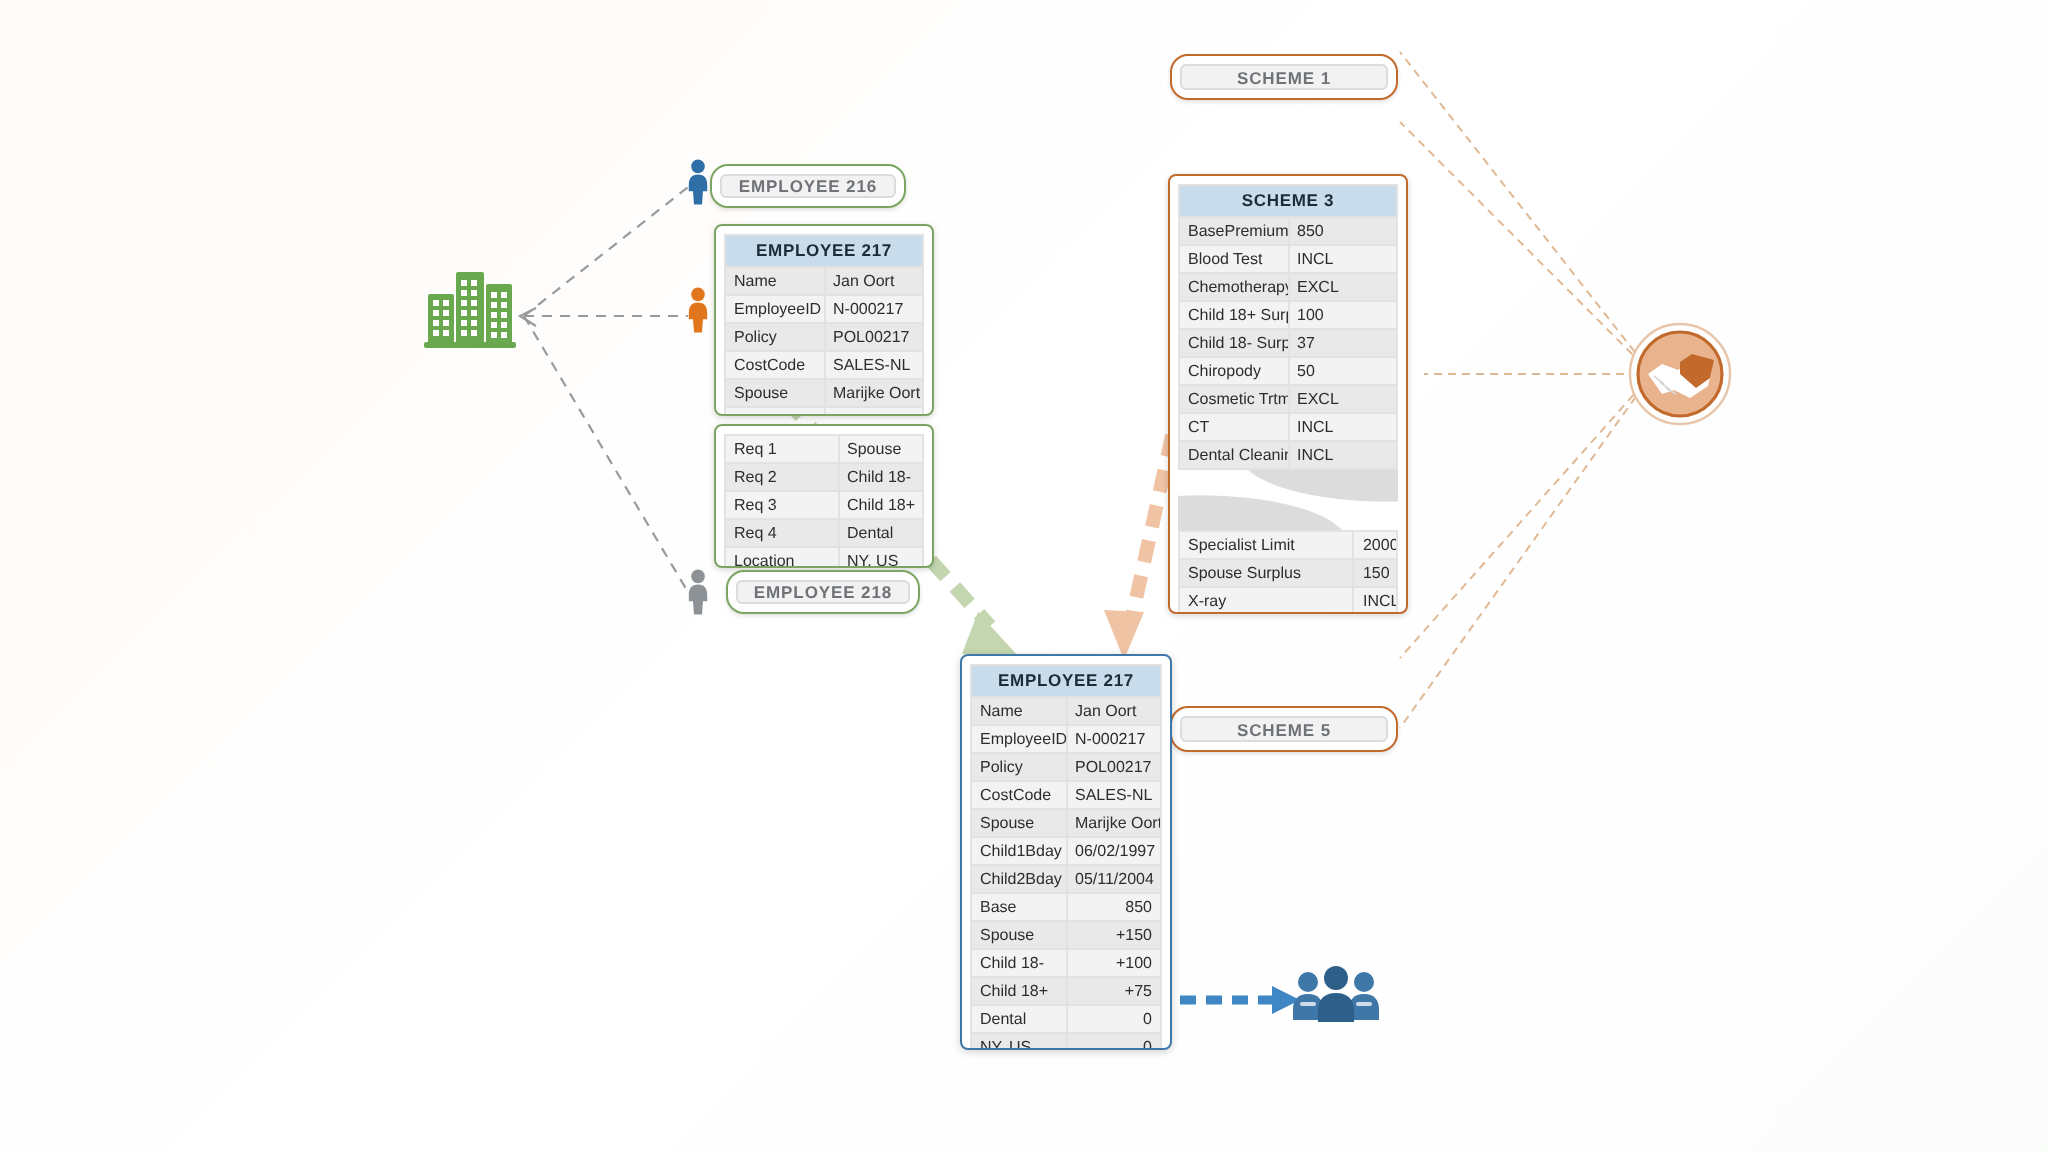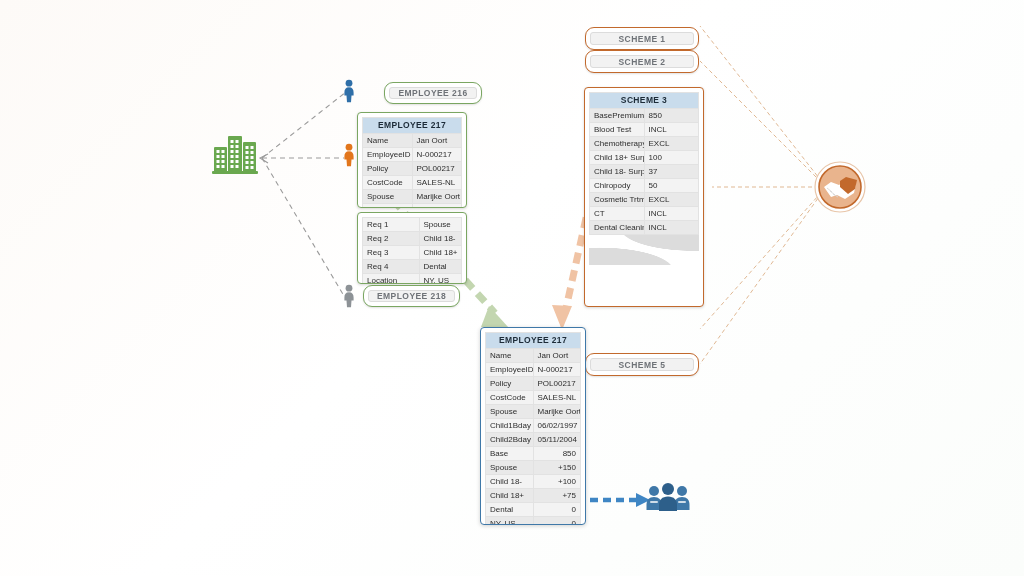--- a/index.html
+++ b/index.html
@@ -187,21 +187,21 @@
       <path d="M8 8.2c-3.2 0-4.6 2-4.6 5.2v3.2h2.1l.5 6.6h4l.5-6.6h2.1v-3.2C12.6 10.2 11.2 8.2 8 8.2z" fill="#e2761c"></path>
     </svg>
   </div>
   <div class="icon" style="left:341px; top:284px;">
     <svg width="16" height="24" viewBox="0 0 16 24">
       <circle cx="8" cy="4.2" r="3.4" fill="#8d9296"></circle>
       <path d="M8 8.2c-3.2 0-4.6 2-4.6 5.2v3.2h2.1l.5 6.6h4l.5-6.6h2.1v-3.2C12.6 10.2 11.2 8.2 8 8.2z" fill="#8d9296"></path>
     </svg>
   </div>
 
-  <div class="pill green" style="left:384px; top:82px; width:98px; height:22px;">
+  <div class="pill green" style="left:355px; top:82px; width:98px; height:22px;">
     <div class="pill-inner">EMPLOYEE 216</div>
   </div>
 
   <div class="card green" style="left:357px; top:112px; width:110px; height:96px;">
     <table class="grid">
       <tbody>
           <tr class="hdr">
             <td colspan="2">EMPLOYEE 217</td>
           </tr>
       <tr>
@@ -260,23 +260,20 @@
       </table>
   </div>
 
   <div class="pill green" style="left:363px; top:285px; width:97px; height:22px;">
     <div class="pill-inner">EMPLOYEE 218</div>
   </div>
 
   <div class="pill orange" style="left:585px; top:15px; width:114px; height:23px;margin-top:12px;">
     <div class="pill-inner">SCHEME 1</div>
   </div>
-  <div class="pill orange" style="left:585px; top:50px; width:114px; height:23px;">
-    <div class="pill-inner">SCHEME 2</div>
-  </div>
 
   <div class="card orange" style="left:584px; top:87px; width:120px; height:220px;">
     <table class="grid">
       <tbody>
           <tr class="hdr">
             <td colspan="2">SCHEME 3</td>
           </tr>
       <tr>
             <td style="width:72%">BasePremium</td>
             <td class="v">850</td>
@@ -309,20 +306,37 @@
             <td>CT</td>
             <td class="v">INCL</td>
           </tr>
       <tr>
             <td>Dental Cleaning</td>
             <td class="v">INCL</td>
           </tr>
     </tbody>
       </table>
     <div class="wave"></div>
+    <table class="grid">
+      <tbody>
+          <tr>
+            <td style="width:72%">Specialist Limit</td>
+            <td class="v">2000</td>
+          </tr>
+      <tr>
+            <td>Spouse Surplus</td>
+            <td class="v">150</td>
+          </tr>
+      <tr>
+            <td>X-ray</td>
+            <td class="v">INCL</td>
+          </tr>
+
+    </tbody>
+      </table>
   </div>
 
   <div class="pill orange" style="left:585px; top:353px; width:114px; height:23px;">
     <div class="pill-inner">SCHEME 5</div>
   </div>
 
   <div class="icon" style="left:813px; top:160px;">
     <svg width="54" height="54" viewBox="0 0 54 54">
       <circle cx="27" cy="27" r="25" fill="#ffffff" stroke="#e8c5a8" stroke-width="1.2"></circle>
       <circle cx="27" cy="27" r="21" fill="#e9b48d" stroke="#c2692c" stroke-width="1.6"></circle>

